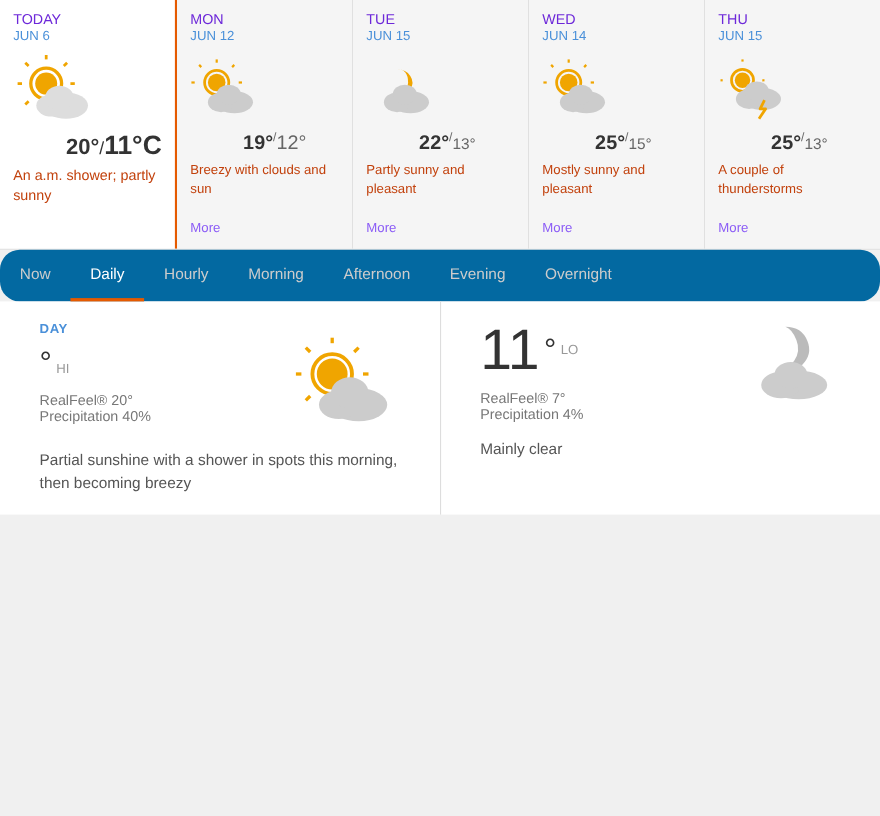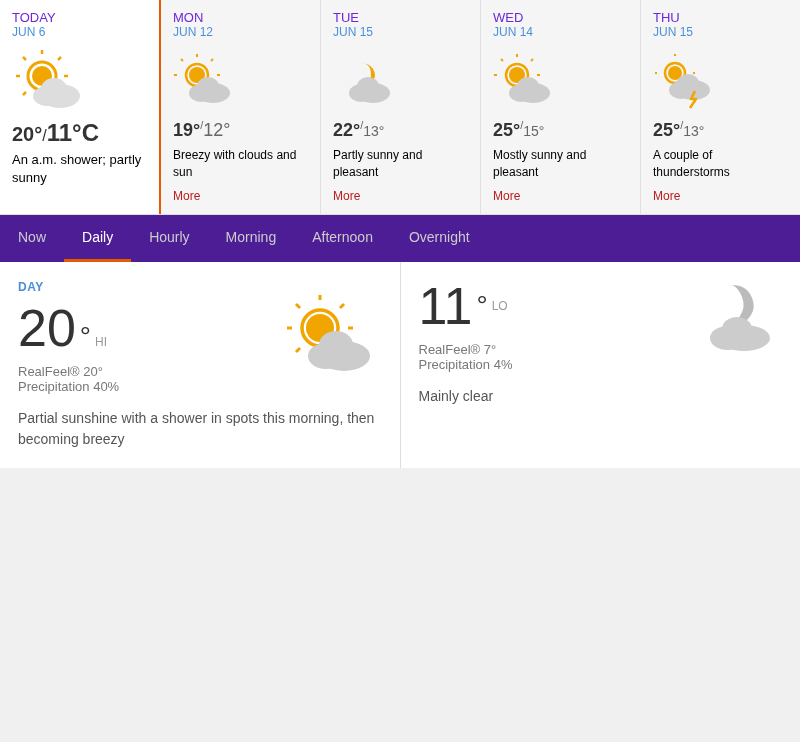--- a/index.html
+++ b/index.html
@@ -37,48 +37,49 @@
       display: flex;
       align-items: center;
       justify-content: flex-start;
       margin: 4px 0;
     }
     .temp-line {
       font-size: 18px;
       color: #333;
       margin-top: 4px;
     }
-    .temp-line .hi { font-size: 20px; font-weight: bold; }
+    .temp-line .hi { font-size: 20px; font-weight: bold; margin-left: 48px; }
     .forecast-day:first-child .temp-line {
       font-size: 24px;
       font-weight: bold;
     }
     .condition {
       font-size: 12px;
-      color: #000000;
+      color: #c2410c;
       margin-top: 6px;
       line-height: 1.4;
     }
     .forecast-day:first-child .condition {
       font-size: 13px;
       margin-top: 4px;
     }
     .more-link {
-      color: #b91c1c;
+      color: #8b5cf6;
       font-size: 12px;
       cursor: pointer;
-      margin-top: 8px;
+      margin-top: 20px;
       display: inline-block;
     }
 
     
     .tabs-bar {
-      background: #4c1d95;
+      background: #0369a1;
       display: flex;
       align-items: stretch;
+      border-radius: 18px;
     }
     .tab-item {
       padding: 14px 18px;
       color: #ccc;
       font-size: 14px;
       cursor: pointer;
       border-bottom: 3px solid transparent;
     }
     .tab-item.active {
       color: #fff;
@@ -86,21 +87,21 @@
       font-weight: normal;
     }
 
     
     .detail-row {
       display: flex;
       background: #fff;
     }
     .detail-panel {
       flex: 1;
-      padding: 18px 18px;
+      padding: 18px 36px;
     }
     .detail-panel:first-child {
       border-right: 1px solid #ddd;
     }
     .panel-label {
       font-size: 12px;
       font-weight: bold;
       color: #4a90d9;
       text-transform: uppercase;
       letter-spacing: 0.5px;
@@ -265,31 +266,31 @@
     <a class="more-link">More</a>
   </div>
 </div>
 
 <div class="tabs-bar">
   <div class="tab-item">Now</div>
   <div class="tab-item active">Daily</div>
   <div class="tab-item">Hourly</div>
   <div class="tab-item">Morning</div>
   <div class="tab-item">Afternoon</div>
+  <div class="tab-item">Evening</div>
   <div class="tab-item">Overnight</div>
 </div>
 
 <div class="detail-row">
 
   <div class="detail-panel">
     <div class="panel-label">DAY</div>
     <div style="display:flex; align-items:flex-start; justify-content:space-between;">
       <div>
         <div style="display:flex; align-items:baseline; gap:4px;">
-          <span class="big-temp">20</span>
           <span style="font-size:28px; color:#333;">°</span>
           <span class="hi-lo-label">HI</span>
         </div>
         <div class="realfeel">RealFeel® 20°</div>
         <div class="precipitation">Precipitation 40%</div>
       </div>
       <div class="day-icon-area">
         <svg class="weather-icon" width="100" height="85" viewBox="0 0 100 85">
           <circle cx="38" cy="36" r="18" fill="none" stroke="#f0a500" stroke-width="3.5"></circle>
           <line x1="38" y1="8" x2="38" y2="3" stroke="#f0a500" stroke-width="3"></line>

